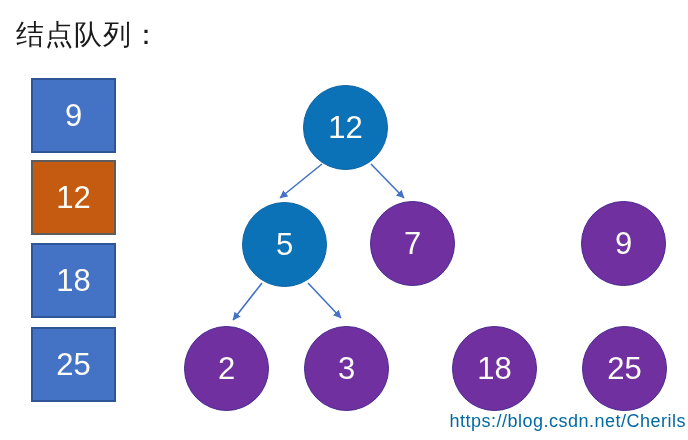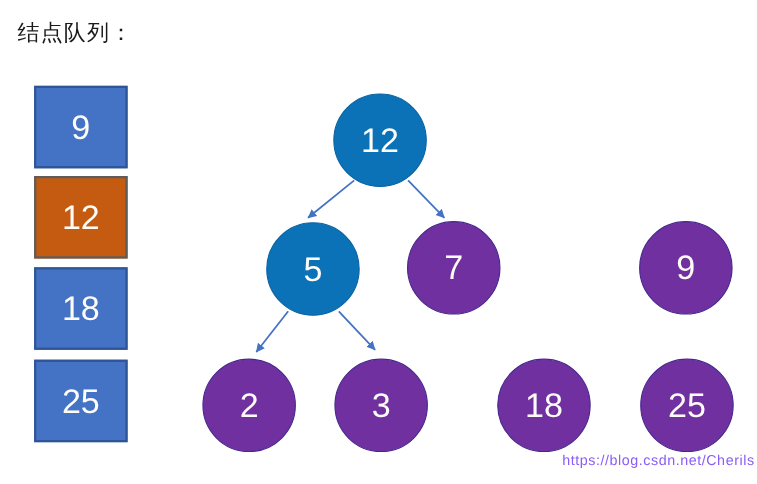--- a/index.html
+++ b/index.html
@@ -1,21 +1,21 @@
 <!DOCTYPE html>
 <html><head>
 <meta charset="utf-8">
 <style>
   html,body{margin:0;padding:0;background:#fff;}
   .stage{
     position:relative;width:688px;height:440px;background:#ffffff;
     font-family:"Liberation Sans","DejaVu Sans",sans-serif;overflow:hidden;
   }
   .title{
-    position:absolute;left:16px;top:16px;font-size:20px;color:#1a1a1a;
+    position:absolute;left:16px;top:16px;font-size:28px;color:#1a1a1a;
     letter-spacing:1px;white-space:nowrap;
   }
   
   .qitem{
     position:absolute;left:31px;width:85px;height:75px;box-sizing:border-box;
     display:flex;align-items:center;justify-content:center;
     background:#4472C4;border:2px solid #2F5597;
     color:#fdfcf7;font-size:31px;line-height:1;
   }
   .q0{top:78px}.q1{top:160px}.q2{top:243px}.q3{top:327px}
@@ -33,21 +33,21 @@
   .n7{left:370px;top:201px}
   .n9{left:581px;top:201px}
   .n2{left:184px;top:326px}
   .n3{left:304px;top:326px}
   .n18{left:452px;top:326px}
   .n25{left:582px;top:326px}
   
   .edges{position:absolute;left:0;top:0;width:688px;height:440px;pointer-events:none;}
   .edges line{stroke:#4472C4;stroke-width:1.6;}
   .watermark{
-    position:absolute;right:2px;top:411px;font-size:13px;color:#8b5cf6;
+    position:absolute;right:2px;top:411px;font-size:18px;color:#0369a1;
     letter-spacing:.5px;white-space:nowrap;
   }
 </style>
 </head>
 <body>
 
 <div class="stage">
 
   <div class="title">结点队列：</div>
 

